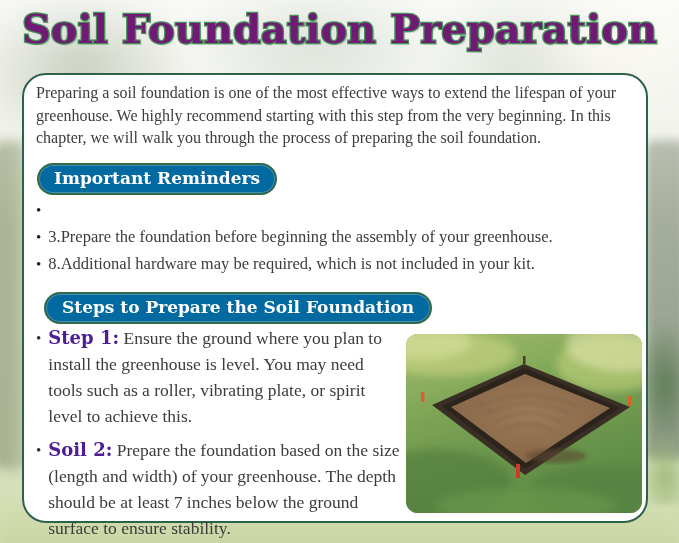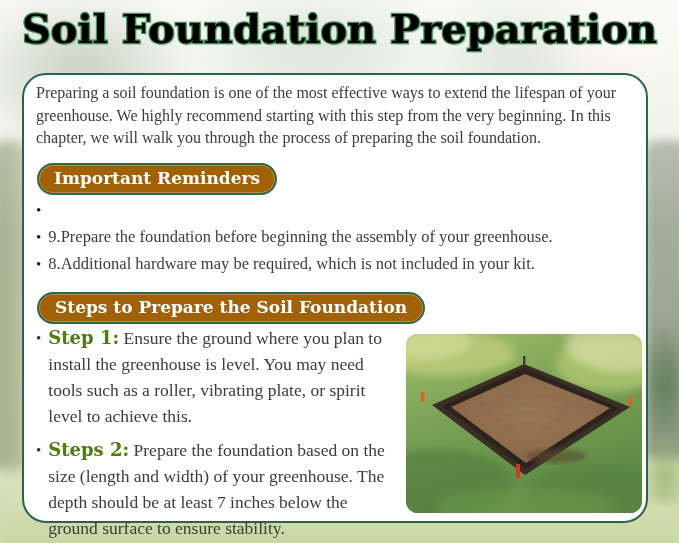--- a/index.html
+++ b/index.html
@@ -15,44 +15,44 @@
   .b5{left:645px;top:140px;width:42px;height:320px;border-radius:10px;background:linear-gradient(180deg,#aab09f,#8c9984);filter:blur(5px);opacity:.95;}
   .b6{left:638px;top:320px;width:54px;height:130px;background:radial-gradient(closest-side,#5d7d55,transparent);filter:blur(6px);}
   .b7{left:640px;top:430px;width:50px;height:95px;background:radial-gradient(closest-side,#9db876,transparent);filter:blur(6px);}
   .b8{left:0;top:505px;width:679px;height:45px;border-radius:0;background:linear-gradient(180deg,#d4deb2,#c8d5a2);filter:blur(3px);}
   .warm{position:absolute;right:-40px;top:-40px;width:220px;height:160px;border-radius:50%;background:radial-gradient(closest-side,rgba(250,245,235,.95),transparent);filter:blur(8px);}
   .wash{position:absolute;inset:0;background:linear-gradient(180deg,rgba(255,255,255,.55),rgba(255,255,255,.18) 22%,rgba(255,255,255,0) 42%);}
 
   
   .title{position:absolute;left:0;top:5px;width:100%;margin:0;text-align:center;white-space:nowrap;
     font-family:"DejaVu Serif",serif;font-weight:700;font-size:40px;letter-spacing:0;
-    color:#000000;-webkit-text-stroke:2.4px #459257;paint-order:stroke fill;
+    color:#701a75;-webkit-text-stroke:2.4px #459257;paint-order:stroke fill;
     text-shadow:2px 2px 0 #45925733, -1px -1px 0 #45925766, 1px -1px 0 #45925766, -1px 1px 0 #45925766, 1px 1px 0 #45925766;}
 
   
   .card{position:absolute;left:22px;top:73px;width:626px;height:450px;background:#ffffff;
     border:2px solid #2c624a;border-radius:24px;box-sizing:border-box;}
   .card>*{position:absolute;}
 
   .intro{left:12px;top:7px;width:608px;margin:0;font-size:16px;line-height:22.5px;color:#3c3c3c;}
 
-  .pill{display:inline-block;background:#a16207;color:#ffffff;font-family:"DejaVu Serif",serif;font-weight:700;
+  .pill{display:inline-block;background:#0369a1;color:#ffffff;font-family:"DejaVu Serif",serif;font-weight:700;
     border:2px solid #2f6b47;border-radius:999px;box-shadow:inset 0 0 0 1px rgba(255,255,255,.25);}
   .pill-reminders{left:13px;top:88px;font-size:17px;padding:3px 15px 5px;}
-  .pill-steps{left:13px;top:217px;font-size:17px;padding:3px 16px 5px;}
+  .pill-steps{left:20px;top:217px;font-size:17px;padding:3px 16px 5px;}
 
   .reminders{left:12px;top:124px;width:600px;margin:0;padding:0;list-style:none;}
   .reminders li{display:flex;gap:7px;align-items:flex-start;font-size:16.5px;line-height:22px;color:#3c3c3c;margin-bottom:5px;}
   .dot{color:#1d1d1d;font-size:15px;line-height:22px;}
 
   .steps{left:12px;top:250px;width:364px;}
   .step{display:flex;gap:7px;align-items:flex-start;margin-bottom:8px;}
   .step .dot{line-height:26px;color:#21382a;}
   .step p{margin:0;font-size:17.5px;line-height:26px;color:#3c3c3c;}
-  .step-label{font-family:"DejaVu Serif",serif;font-weight:700;font-size:18px;color:#4d7c0f;}
+  .step-label{font-family:"DejaVu Serif",serif;font-weight:700;font-size:18px;color:#4c1d95;}
 
   .photo{left:382px;top:259px;width:236px;height:179px;border-radius:12px;overflow:hidden;background:#7da35c;}
   .photo svg{display:block;}
 </style>
 </head>
 <body>
 
 <div class="stage">
 
   <div class="bg">
@@ -75,38 +75,38 @@
     <p class="intro">Preparing a soil foundation is one of the most effective ways to extend the lifespan of your greenhouse. We highly recommend starting with this step from the very beginning. In this chapter, we will walk you through the process of preparing the soil foundation.</p>
 
     <div class="pill pill-reminders">Important Reminders</div>
 
     <ul class="reminders">
       <li>
         <span class="dot">•</span>
       </li>
       <li>
         <span class="dot">•</span>
-        <span>9.Prepare the foundation before beginning the assembly of your greenhouse.</span>
+        <span>3.Prepare the foundation before beginning the assembly of your greenhouse.</span>
       </li>
       <li>
         <span class="dot">•</span>
         <span>8.Additional hardware may be required, which is not included in your kit.</span>
       </li>
     </ul>
 
     <div class="pill pill-steps">Steps to Prepare the Soil Foundation</div>
 
     <div class="steps">
       <div class="step">
         <span class="dot">•</span>
         <p><b class="step-label">Step 1:</b> <span>Ensure the ground where you plan to install the greenhouse is level. You may need tools such as a roller, vibrating plate, or spirit level to achieve this.</span></p>
       </div>
       <div class="step">
         <span class="dot">•</span>
-        <p><b class="step-label">Steps 2:</b> <span>Prepare the foundation based on the size (length and width) of your greenhouse. The depth should be at least 7 inches below the ground surface to ensure stability.</span></p>
+        <p><b class="step-label">Soil 2:</b> <span>Prepare the foundation based on the size (length and width) of your greenhouse. The depth should be at least 7 inches below the ground surface to ensure stability.</span></p>
       </div>
     </div>
 
     <div class="photo">
       <svg width="236" height="179" viewBox="0 0 236 179" xmlns="http://www.w3.org/2000/svg">
         <defs>
           <linearGradient id="grass" x1="0" y1="0" x2="0.4" y2="1">
             <stop offset="0" stop-color="#a3bd6d"></stop>
             <stop offset="0.45" stop-color="#7ca355"></stop>
             <stop offset="1" stop-color="#5d8a45"></stop>

